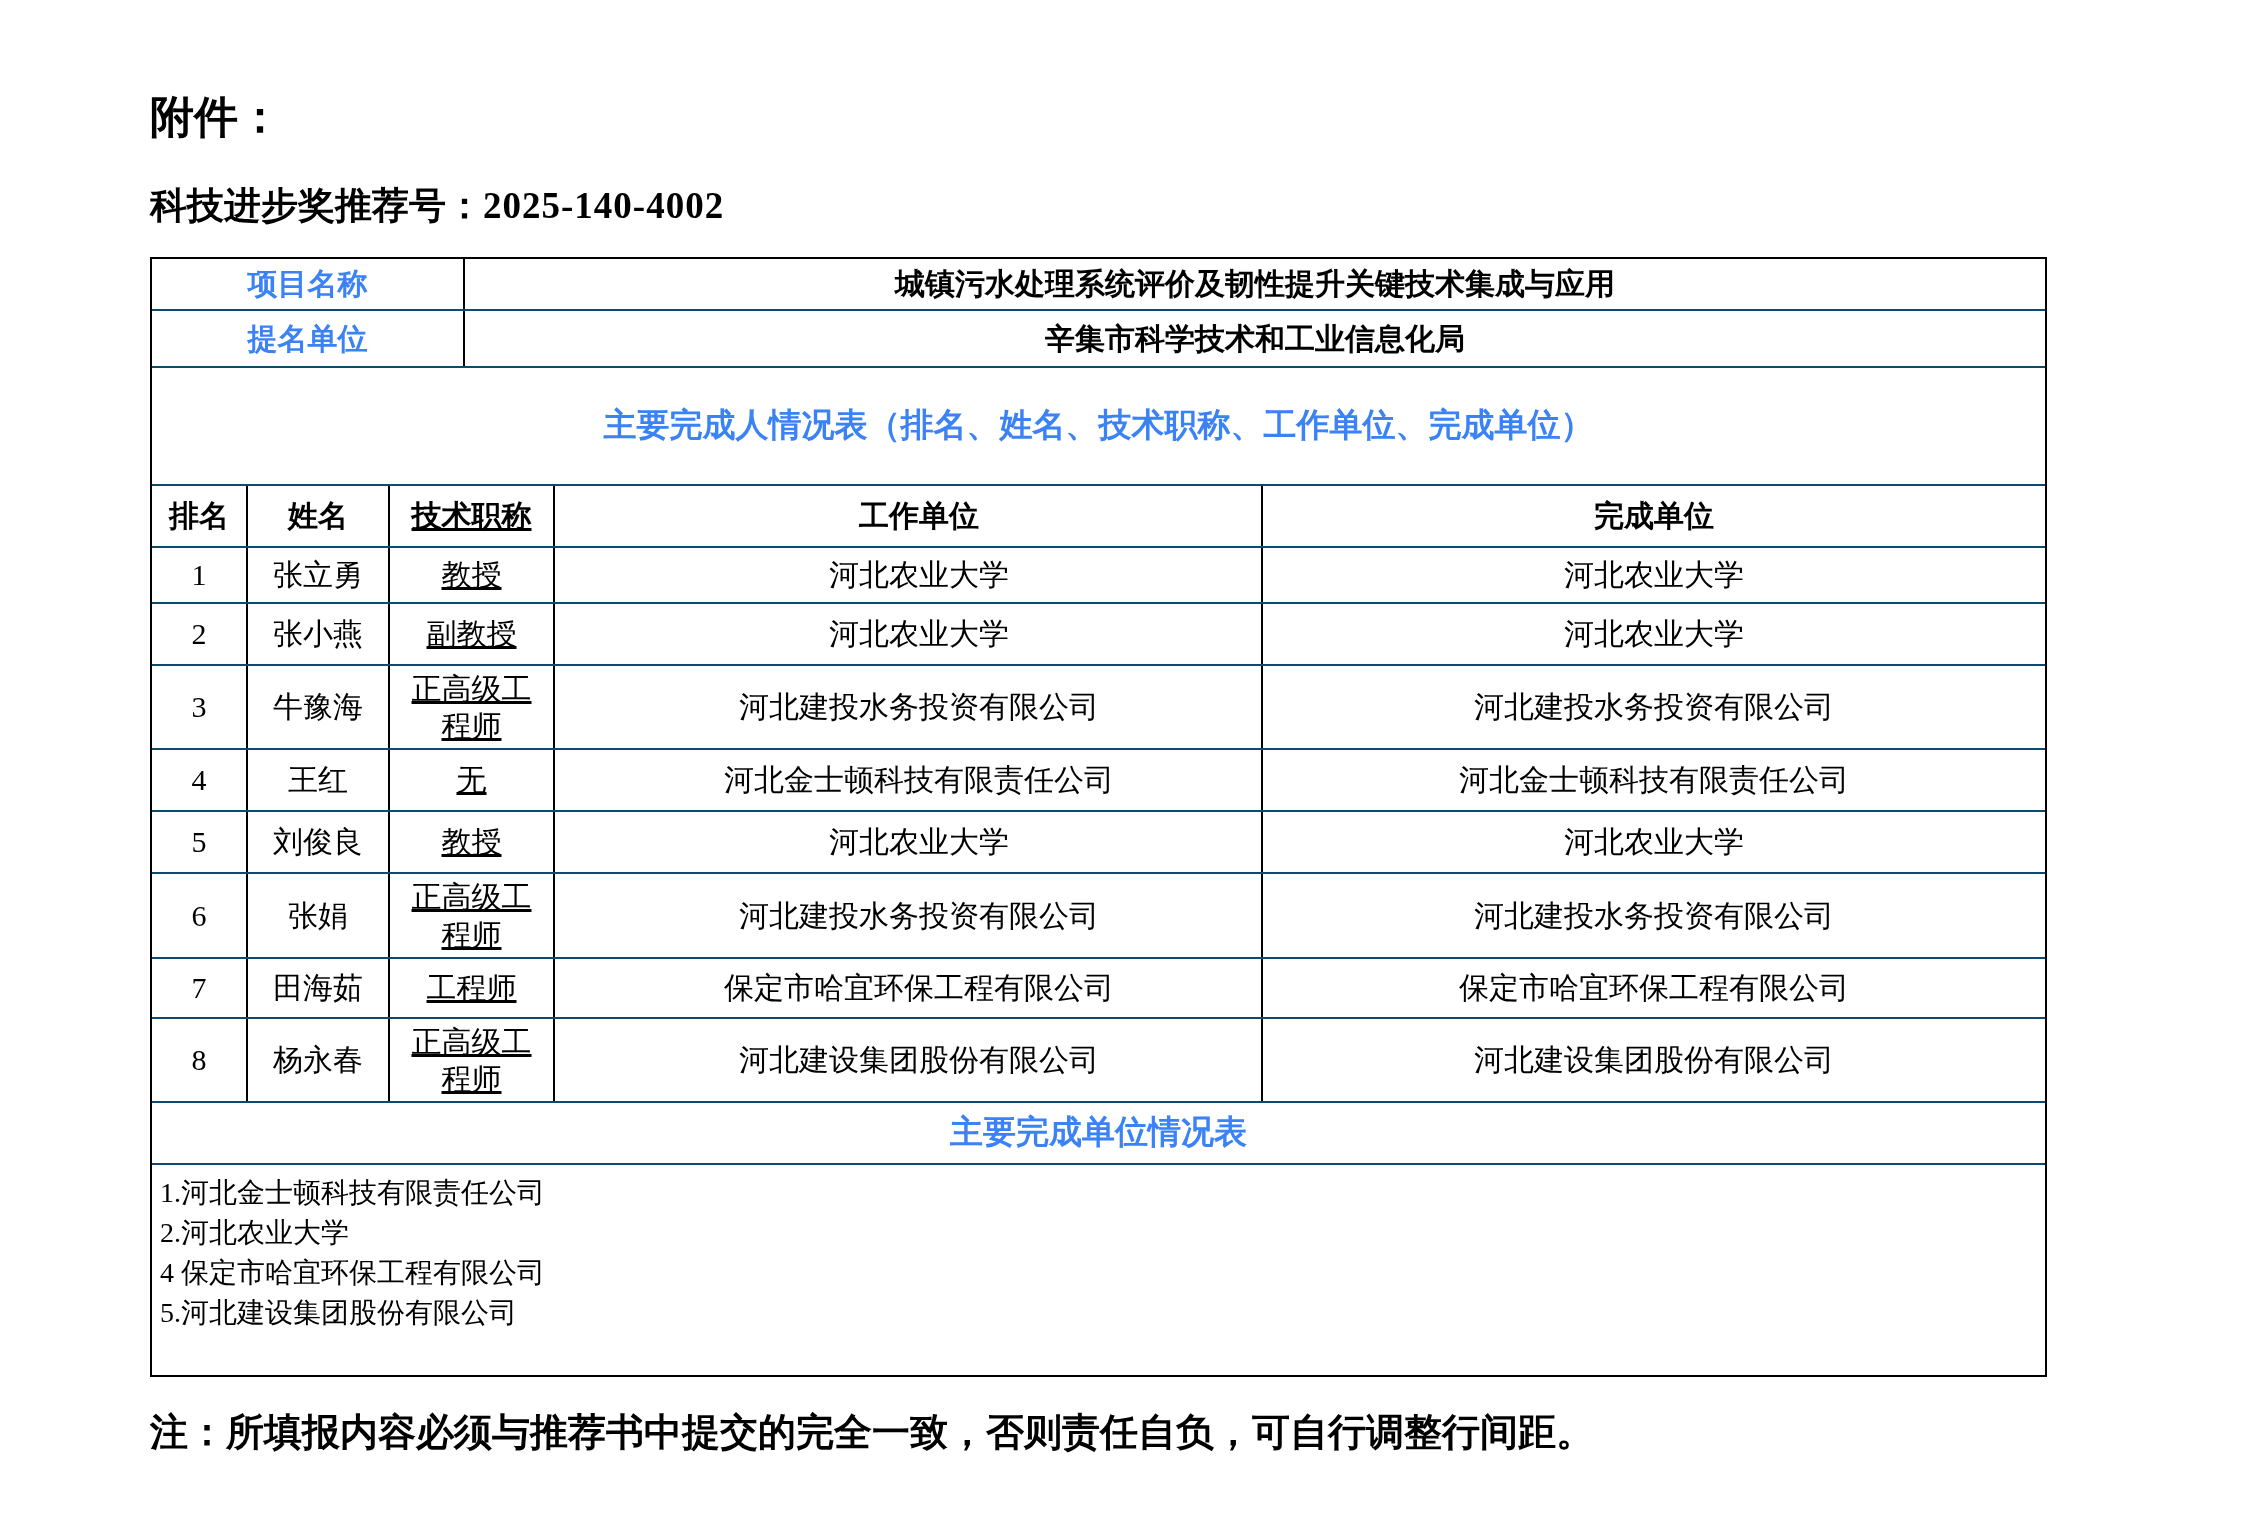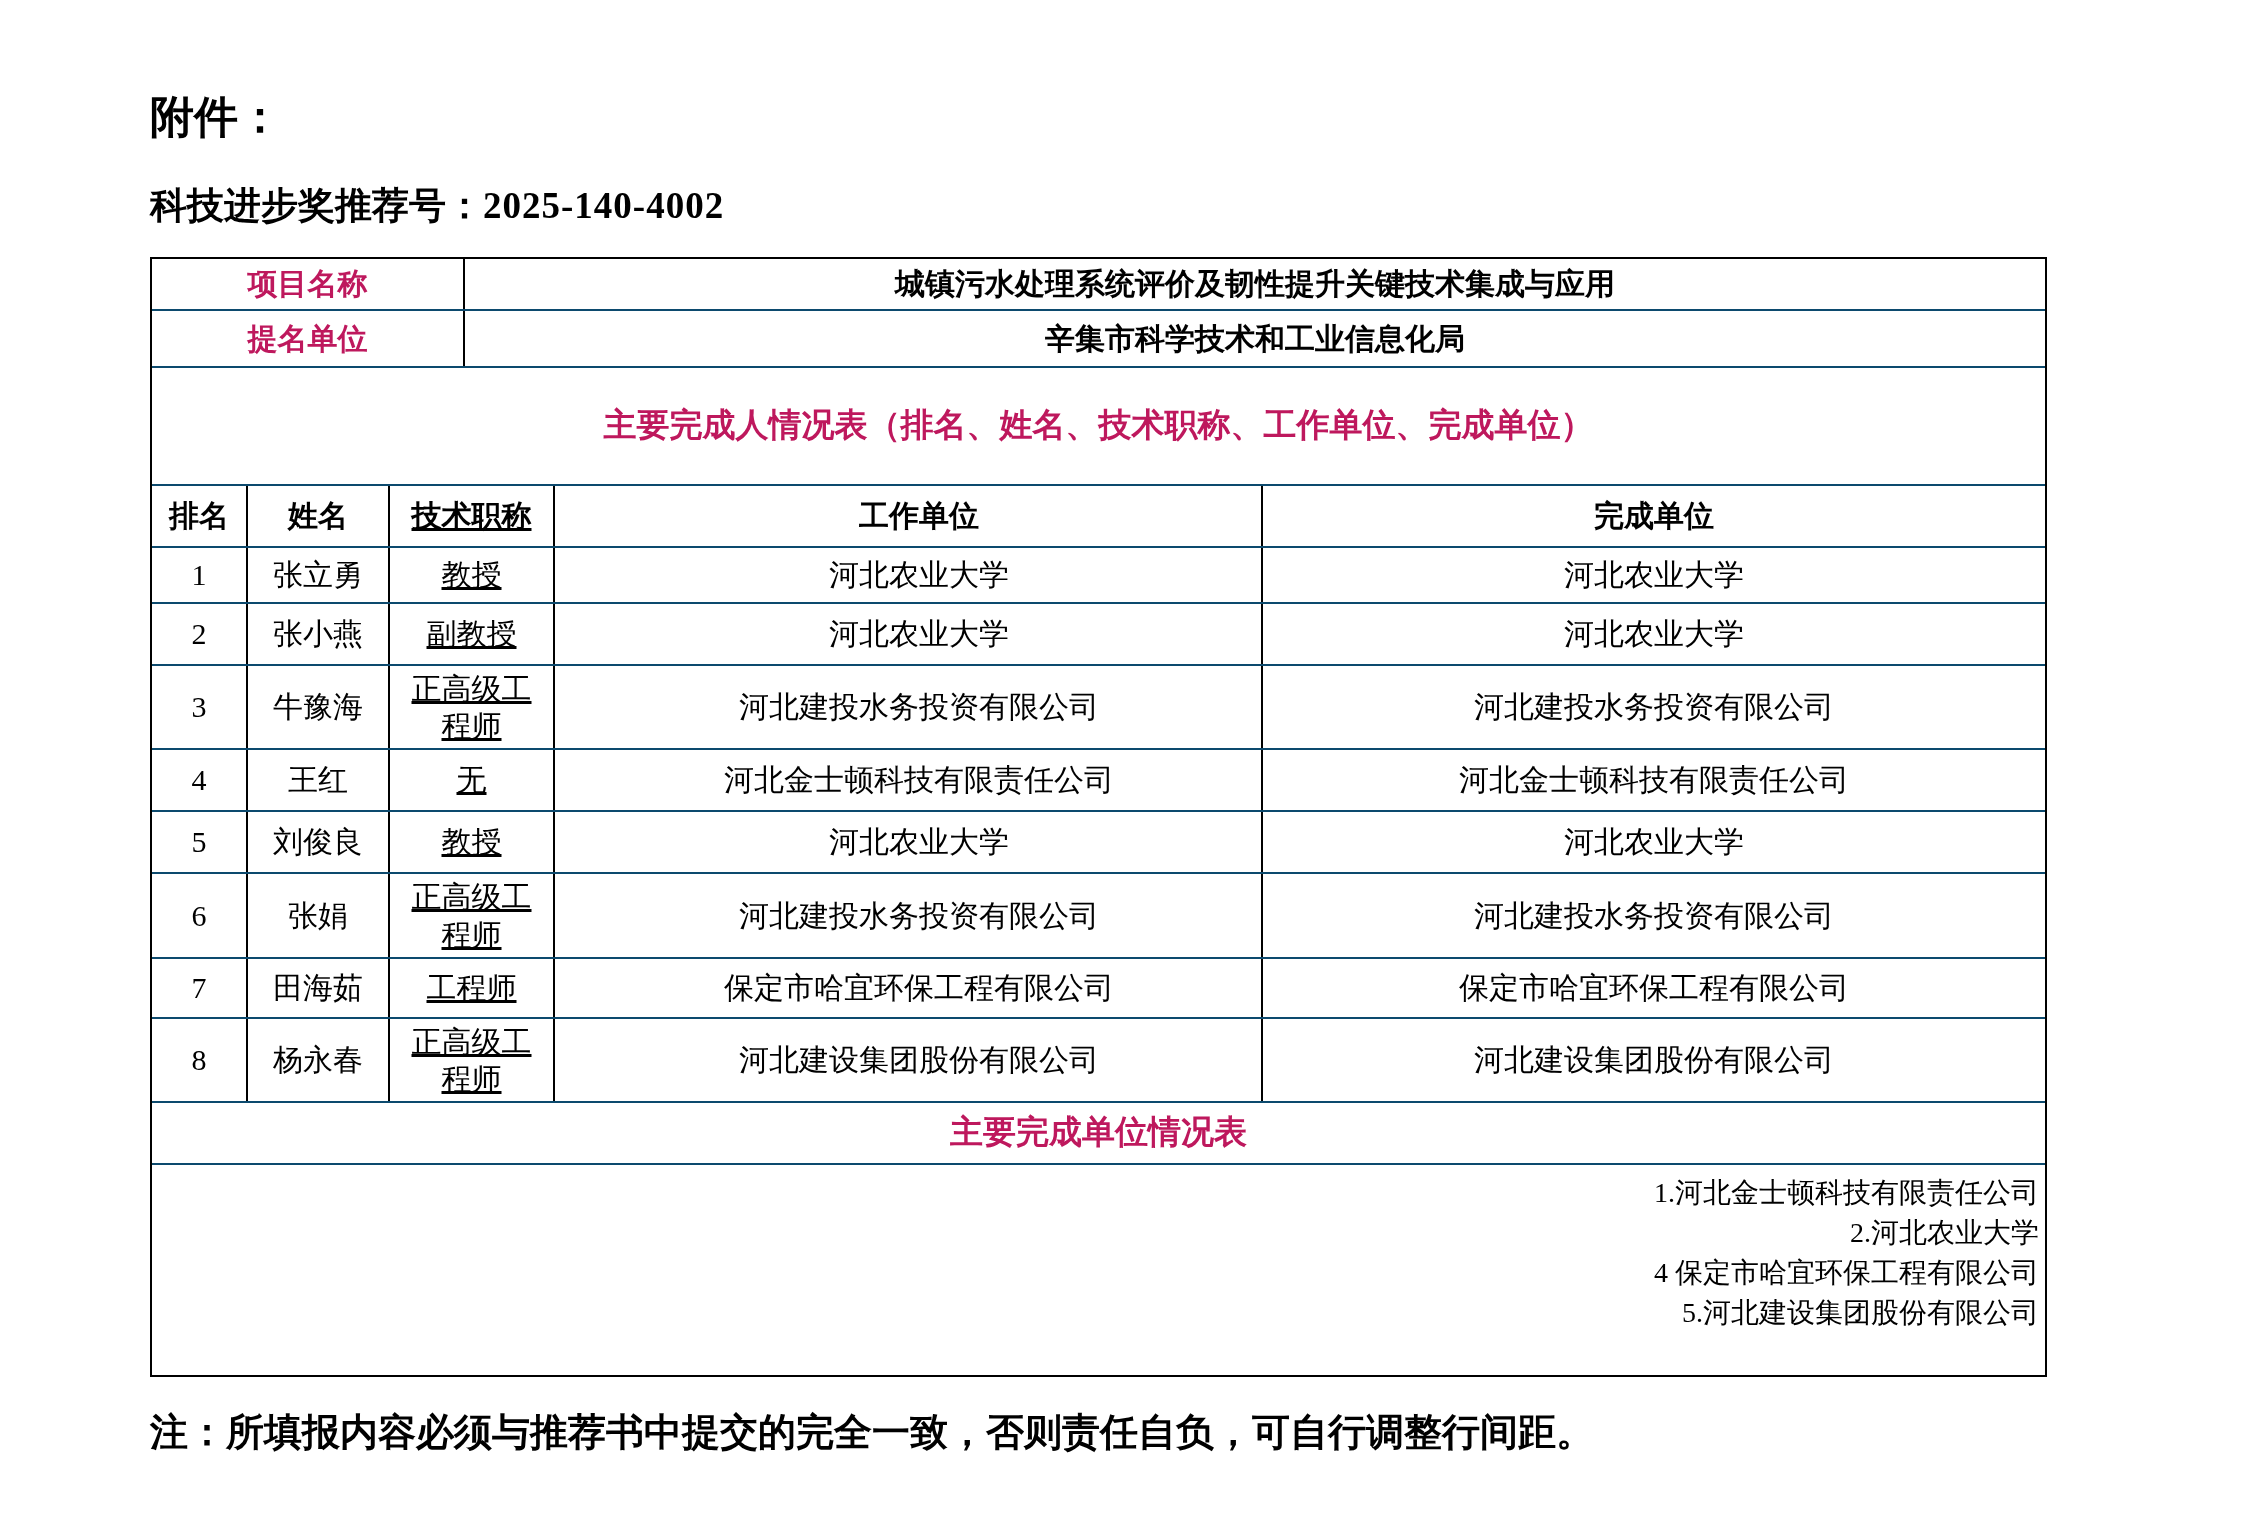--- a/index.html
+++ b/index.html
@@ -19,35 +19,35 @@
   .trow{display:flex;box-sizing:border-box;border-top:2px solid #0c4a6e;}
   .trow.first{border-top:none;}
   .cell{
     box-sizing:border-box;
     display:flex;align-items:center;justify-content:center;
     text-align:center;
     font-size:30px;line-height:1.25;
     padding:2px 10px;
   }
   .cell.div{border-right:2px solid #000;}
-  .red{color:#be185d;font-weight:bold;font-family:Liberation Serif, serif;}
+  .red{color:#3b82f6;font-weight:bold;font-family:Liberation Serif, serif;}
   .bold{font-weight:bold;}
   
   .lblcell{width:313px;}
   .valcell{flex:1;}
   
   .sectitle{justify-content:center;font-size:33px;}
   
   .c-rank{width:96px;}
   .c-name{width:142px;}
   .c-title{width:165px;padding:2px 8px;text-decoration:underline;}
   .c-work{width:708px;padding-left:32px;}
   .c-comp{flex:1;}
   
-  .unitsbox{display:block;text-align:right;padding:8px 6px 10px 8px;}
+  .unitsbox{display:block;text-align:left;padding:8px 6px 10px 8px;}
   .unitsbox .uline{font-size:28px;line-height:40px;white-space:nowrap;}
   
   .note{margin-top:30px;font-size:38px;font-weight:bold;}
 </style>
 </head>
 <body>
 
 <div class="content">
 
   <div class="attachment">附件：</div>

